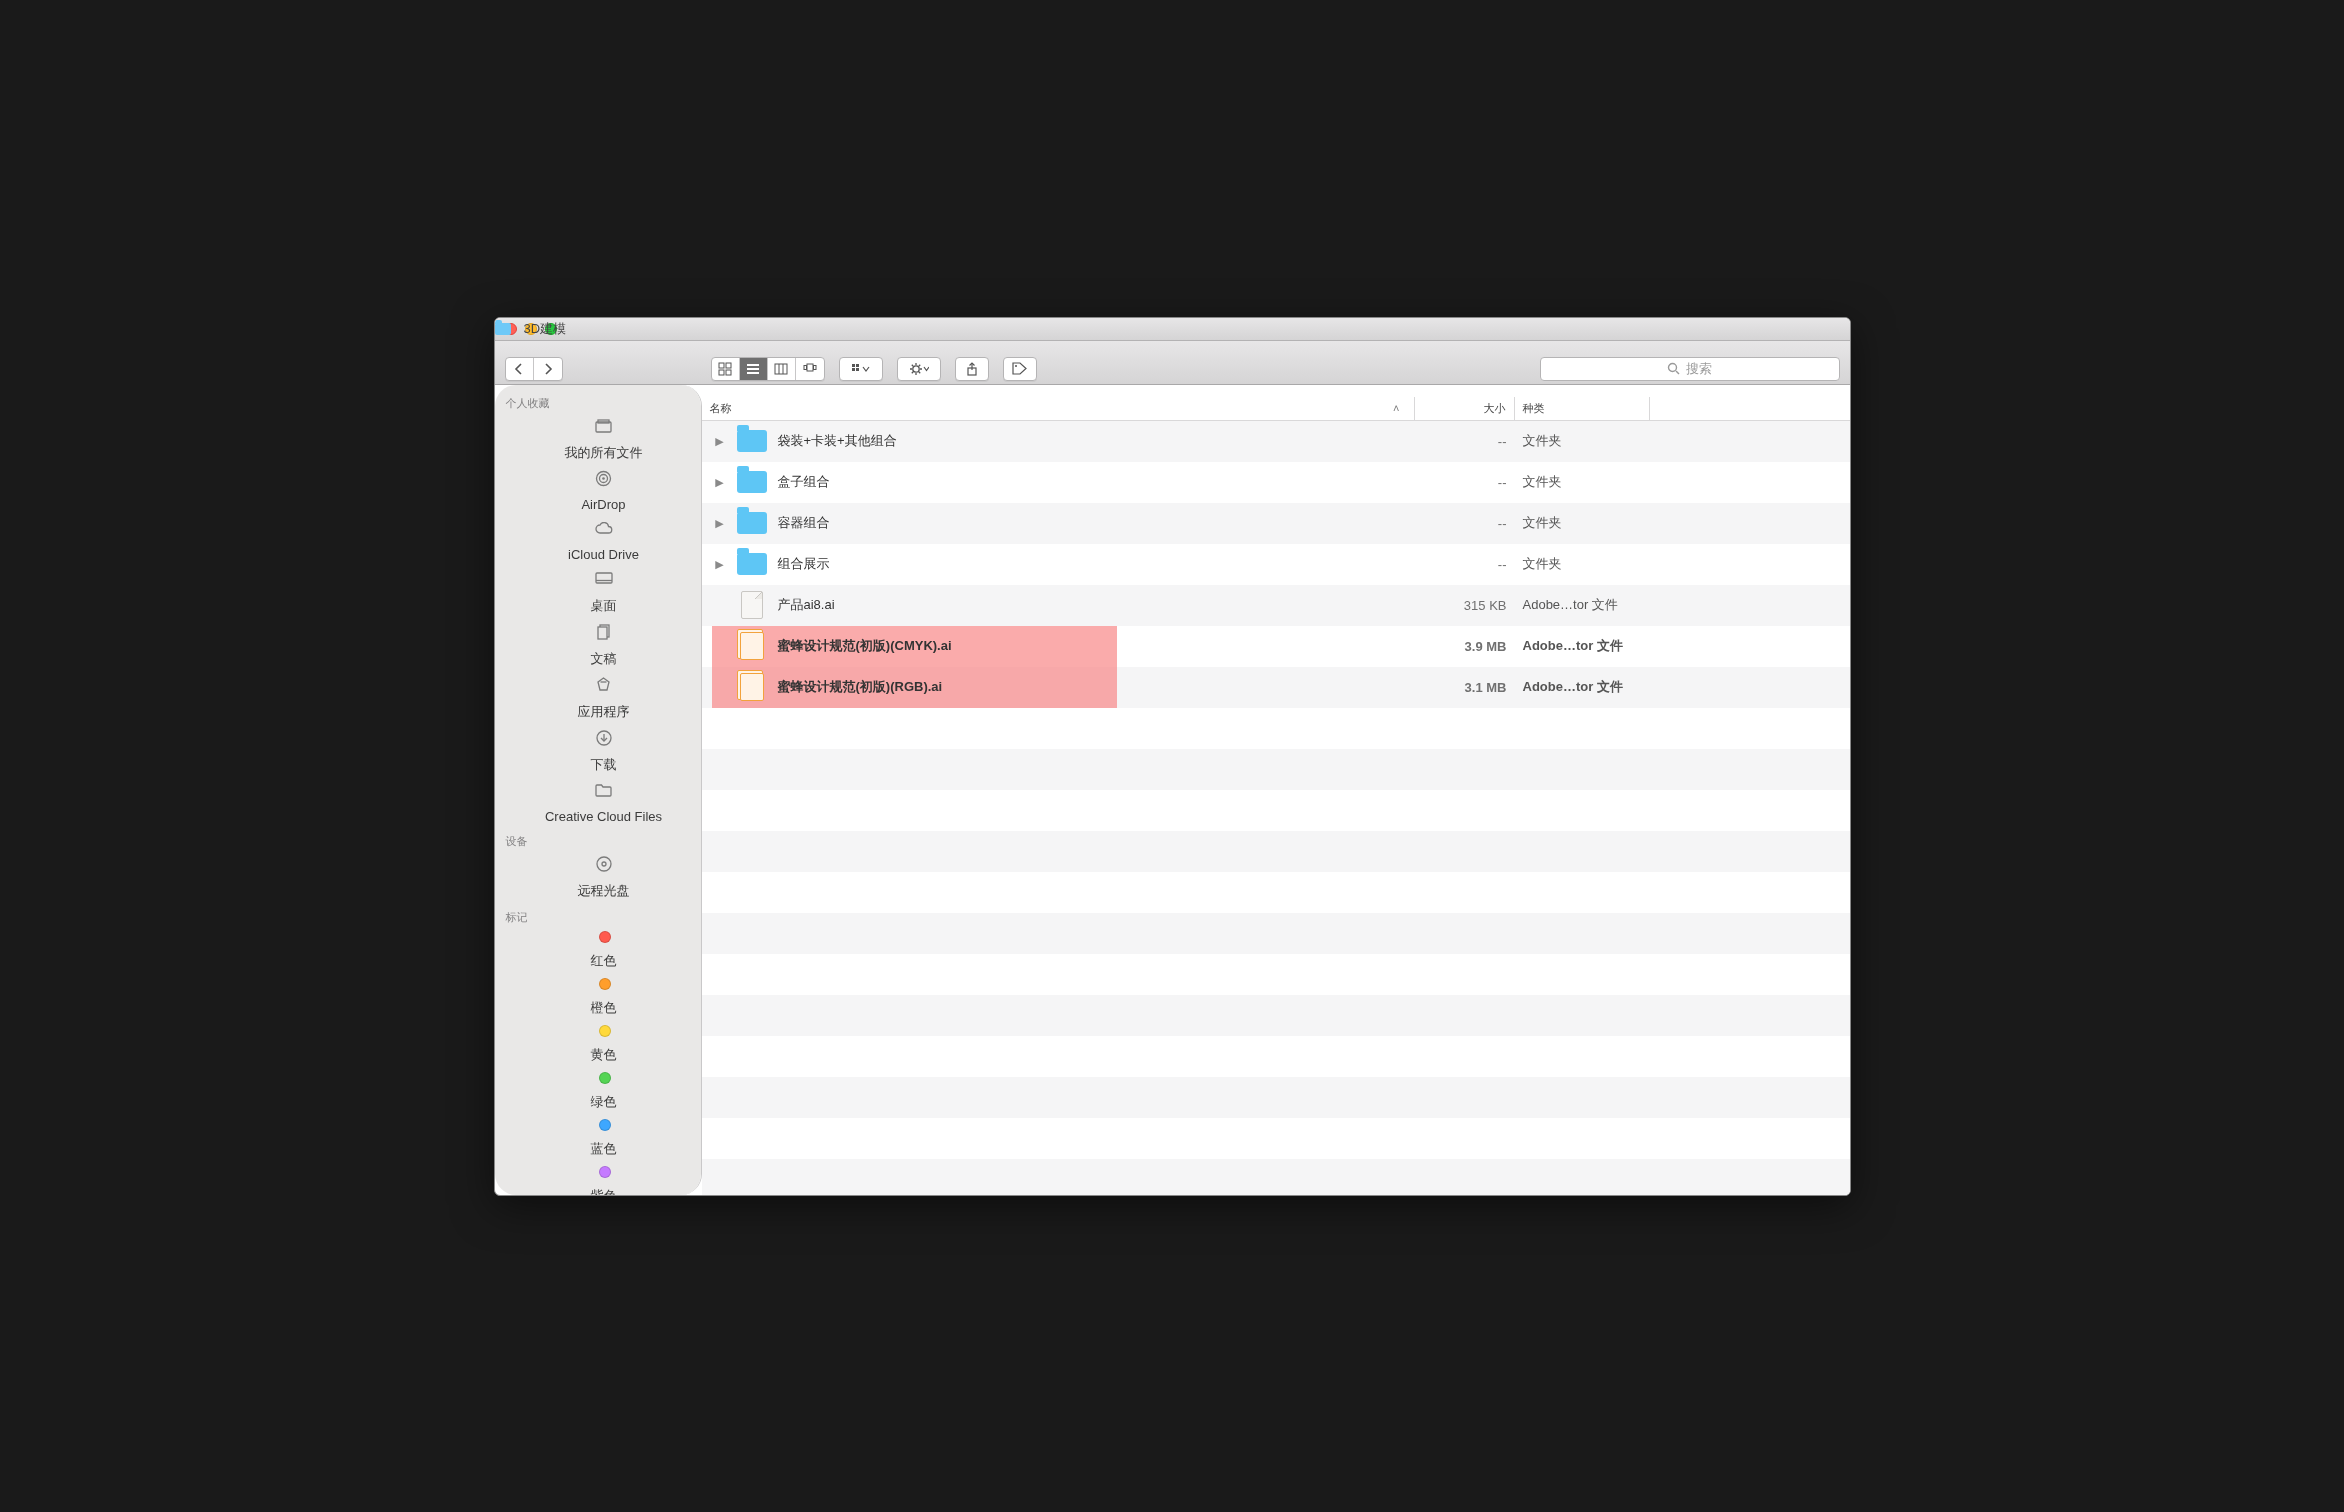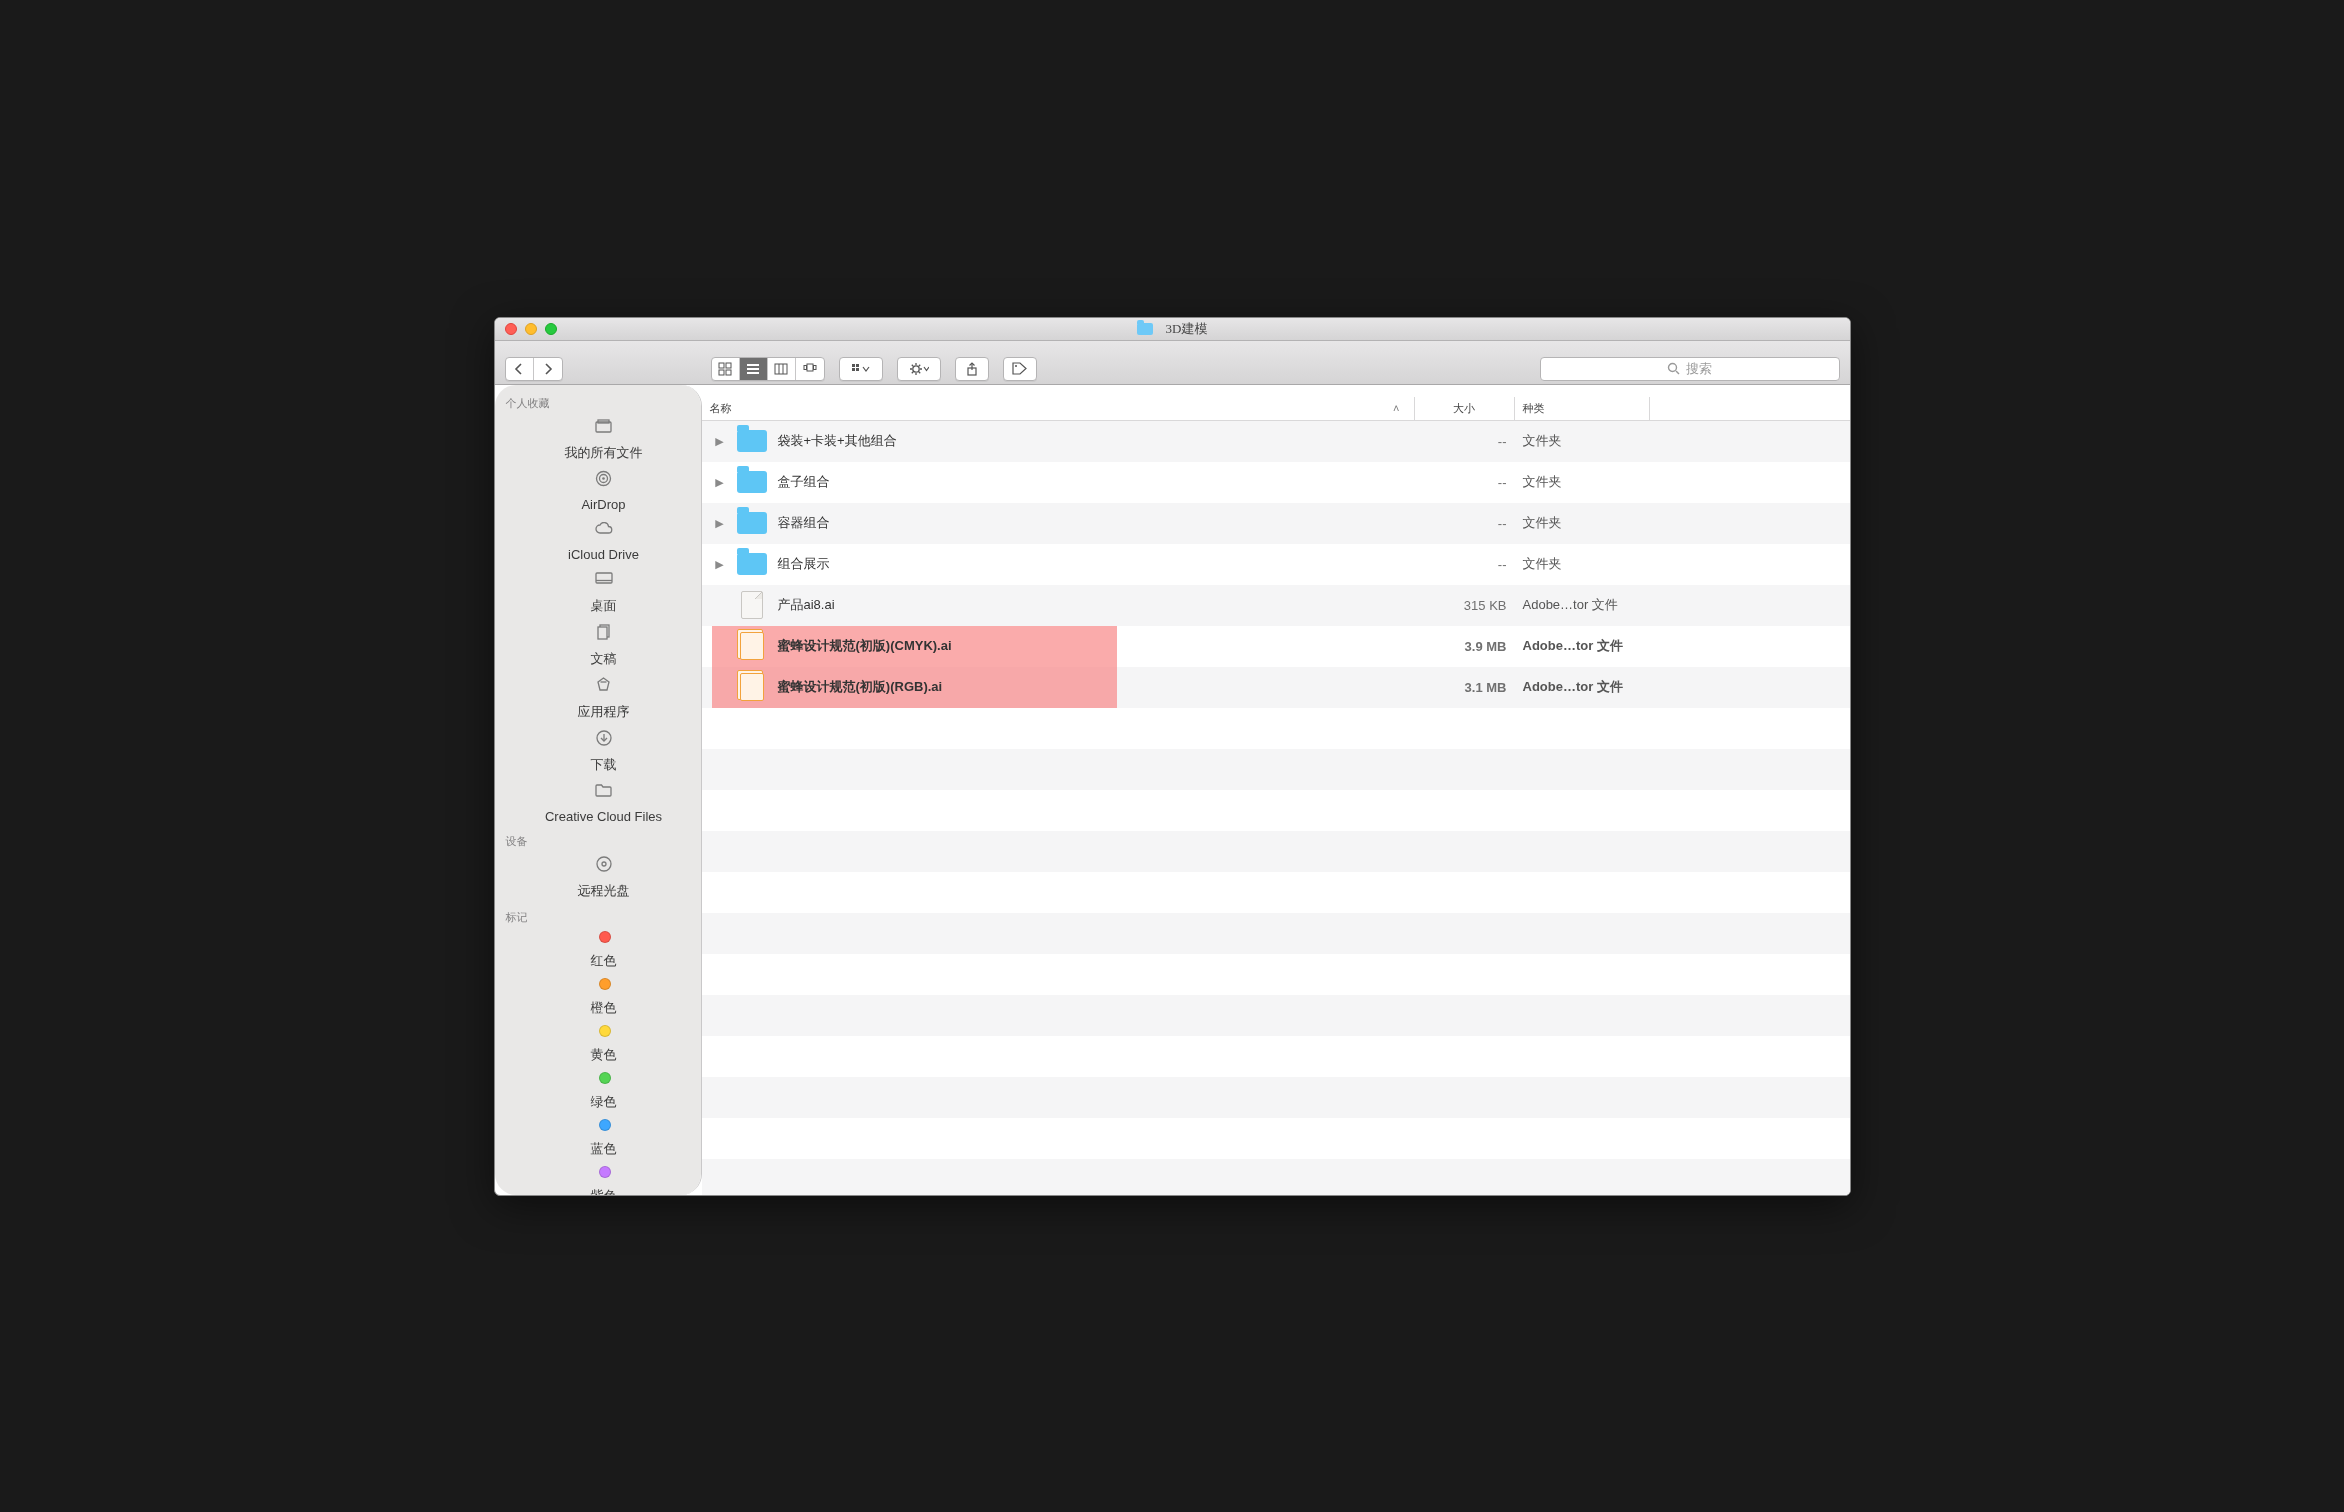--- a/index.html
+++ b/index.html
@@ -40,27 +40,26 @@
   }
   .tl { width: 12px; height: 12px; border-radius: 50%; }
   .tl.close { background: #ff5f56; border: .5px solid #e0443e; }
   .tl.min   { background: #ffbd2e; border: .5px solid #dea123; }
   .tl.zoom  { background: #27c93f; border: .5px solid #1aab29; }
   .title-center {
     position: absolute;
     left: 0; right: 0;
     text-align: center;
     display: flex;
-    justify-content: center;
+    justify-content: flex-start;
     align-items: center;
     gap: 13px;
     font-size: 13px;
     color: #444;
     pointer-events: none;
-    font-family: Liberation Serif, serif;
   }
   .title-folder-icon {
     width: 16px; height: 12px;
     background: #6ec9f7;
     border-radius: 2px;
     position: relative;
   }
   .title-folder-icon::before {
     content: "";
     position: absolute;
@@ -177,21 +176,21 @@
     font-size: 11px;
     color: #444;
   }
   .col {
     display: flex;
     align-items: center;
     border-right: 1px solid #d9d8d9;
     padding: 0 8px;
   }
   .col-name { flex: 1; justify-content: space-between; }
-  .col-size { width: 100px; justify-content: center; }
+  .col-size { width: 100px; justify-content: flex-end; }
   .col-kind { width: 135px; }
   .col-extra { width: 200px; border-right: none; }
   .sort-caret { color: #7a7a7a; font-size: 11px; padding-right: 6px;}
   .list-body {
     flex: 1;
     overflow-y: auto;
   }
   .row {
     height: 41px;
     display: flex;

